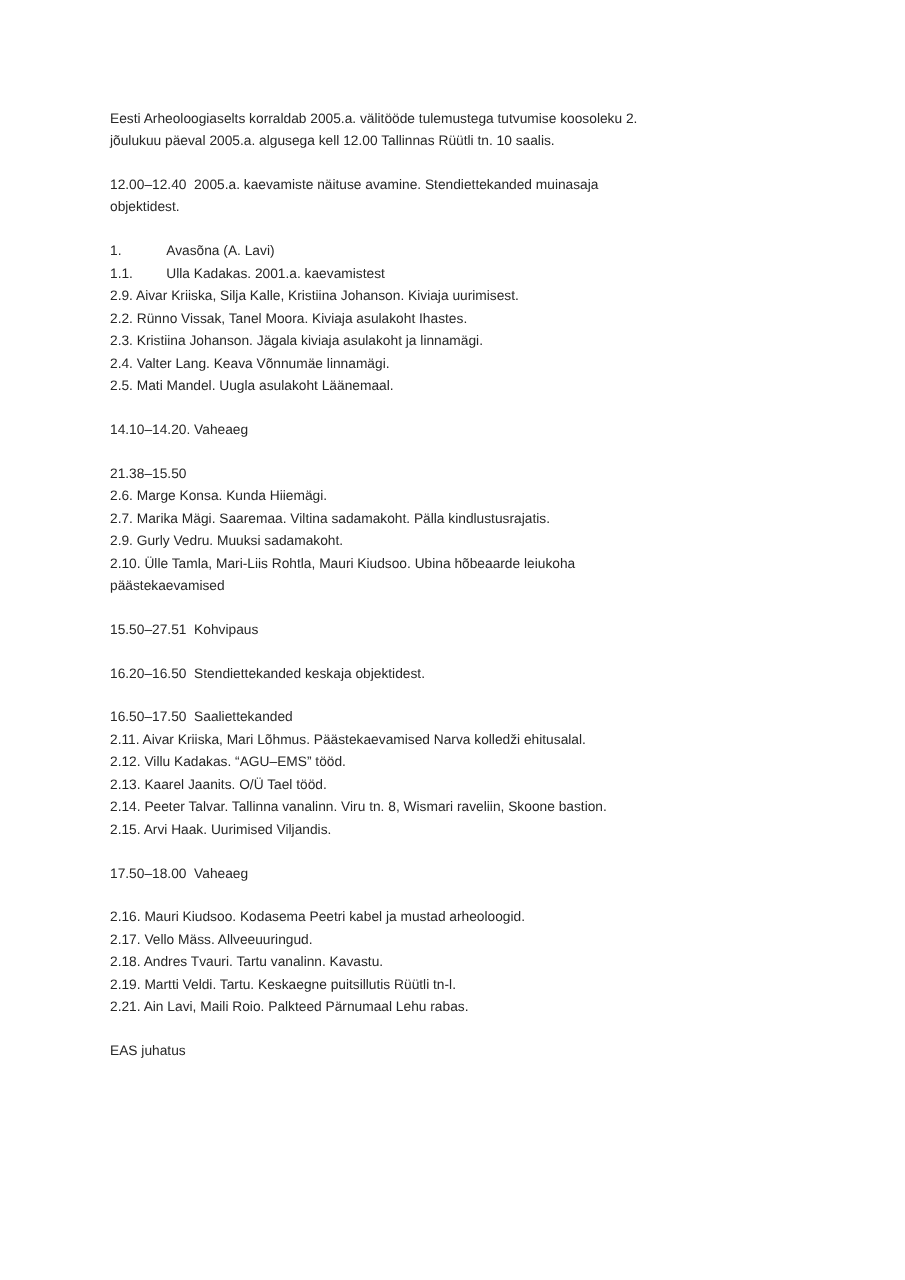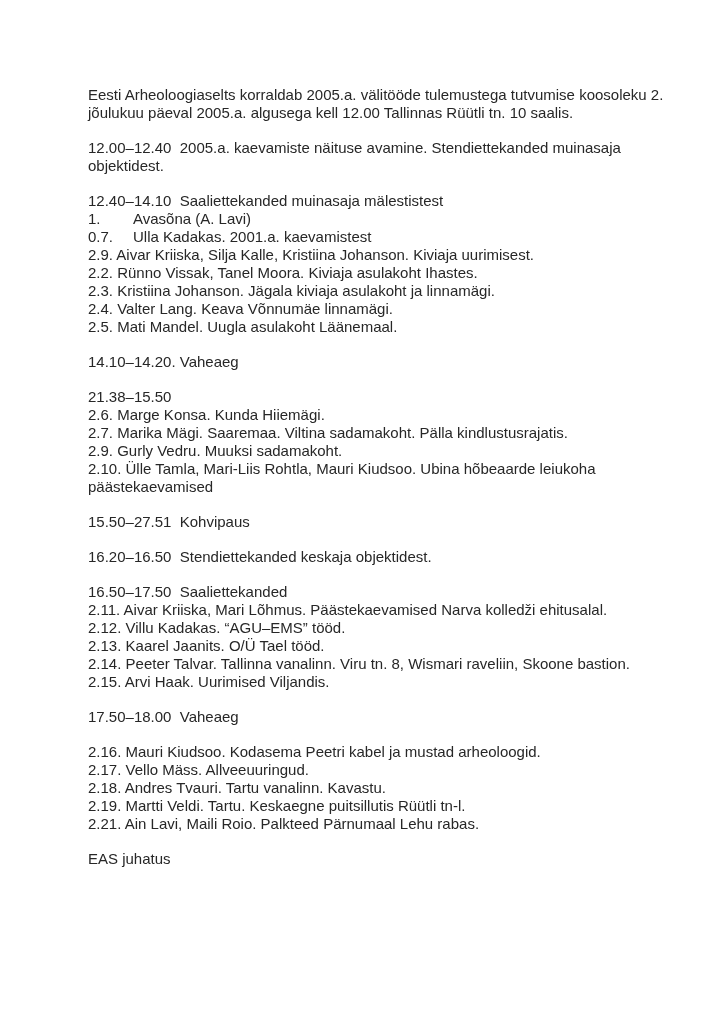--- a/index.html
+++ b/index.html
@@ -14,21 +14,21 @@
     height: 1024px;
     background: #ffffff;
     overflow: hidden;
   }
   .doc {
     position: absolute;
     top: 86px;
     left: 88px;
     right: 20px;
     font-family: "Liberation Sans", sans-serif;
-    font-size: 15px;
+    font-size: 11px;
     line-height: 18px;
     color: #272727;
     font-weight: 400;
   }
   .block {
     margin: 0 0 17px 0;
   }
   .block:last-child {
     margin-bottom: 4px;
   }
@@ -48,23 +48,22 @@
   <div class="doc" id="doc" style="color: rgb(39, 39, 39);">
       <div class="block">
         <div class="line">Eesti Arheoloogiaselts korraldab 2005.a. välitööde tulemustega tutvumise koosoleku 2.</div>
         <div class="line">jõulukuu päeval 2005.a. algusega kell 12.00 Tallinnas Rüütli tn. 10 saalis.</div>
       </div>
       <div class="block">
         <div class="line">12.00–12.40  2005.a. kaevamiste näituse avamine. Stendiettekanded muinasaja</div>
         <div class="line">objektidest.</div>
       </div>
       <div class="block">
-        <div class="line">12.40–14.10  Saaliettekanded muinasaja mälestistest</div>
         <div class="line"><span class="num-label">1.</span><span>Avasõna (A. Lavi)</span></div>
-        <div class="line"><span class="num-label">0.7.</span><span>Ulla Kadakas. 2001.a. kaevamistest</span></div>
+        <div class="line"><span class="num-label">1.1.</span><span>Ulla Kadakas. 2001.a. kaevamistest</span></div>
         <div class="line">2.9. Aivar Kriiska, Silja Kalle, Kristiina Johanson. Kiviaja uurimisest.</div>
         <div class="line">2.2. Rünno Vissak, Tanel Moora. Kiviaja asulakoht Ihastes.</div>
         <div class="line">2.3. Kristiina Johanson. Jägala kiviaja asulakoht ja linnamägi.</div>
         <div class="line">2.4. Valter Lang. Keava Võnnumäe linnamägi.</div>
         <div class="line">2.5. Mati Mandel. Uugla asulakoht Läänemaal.</div>
       </div>
       <div class="block">
         <div class="line">14.10–14.20. Vaheaeg</div>
       </div>
       <div class="block">

